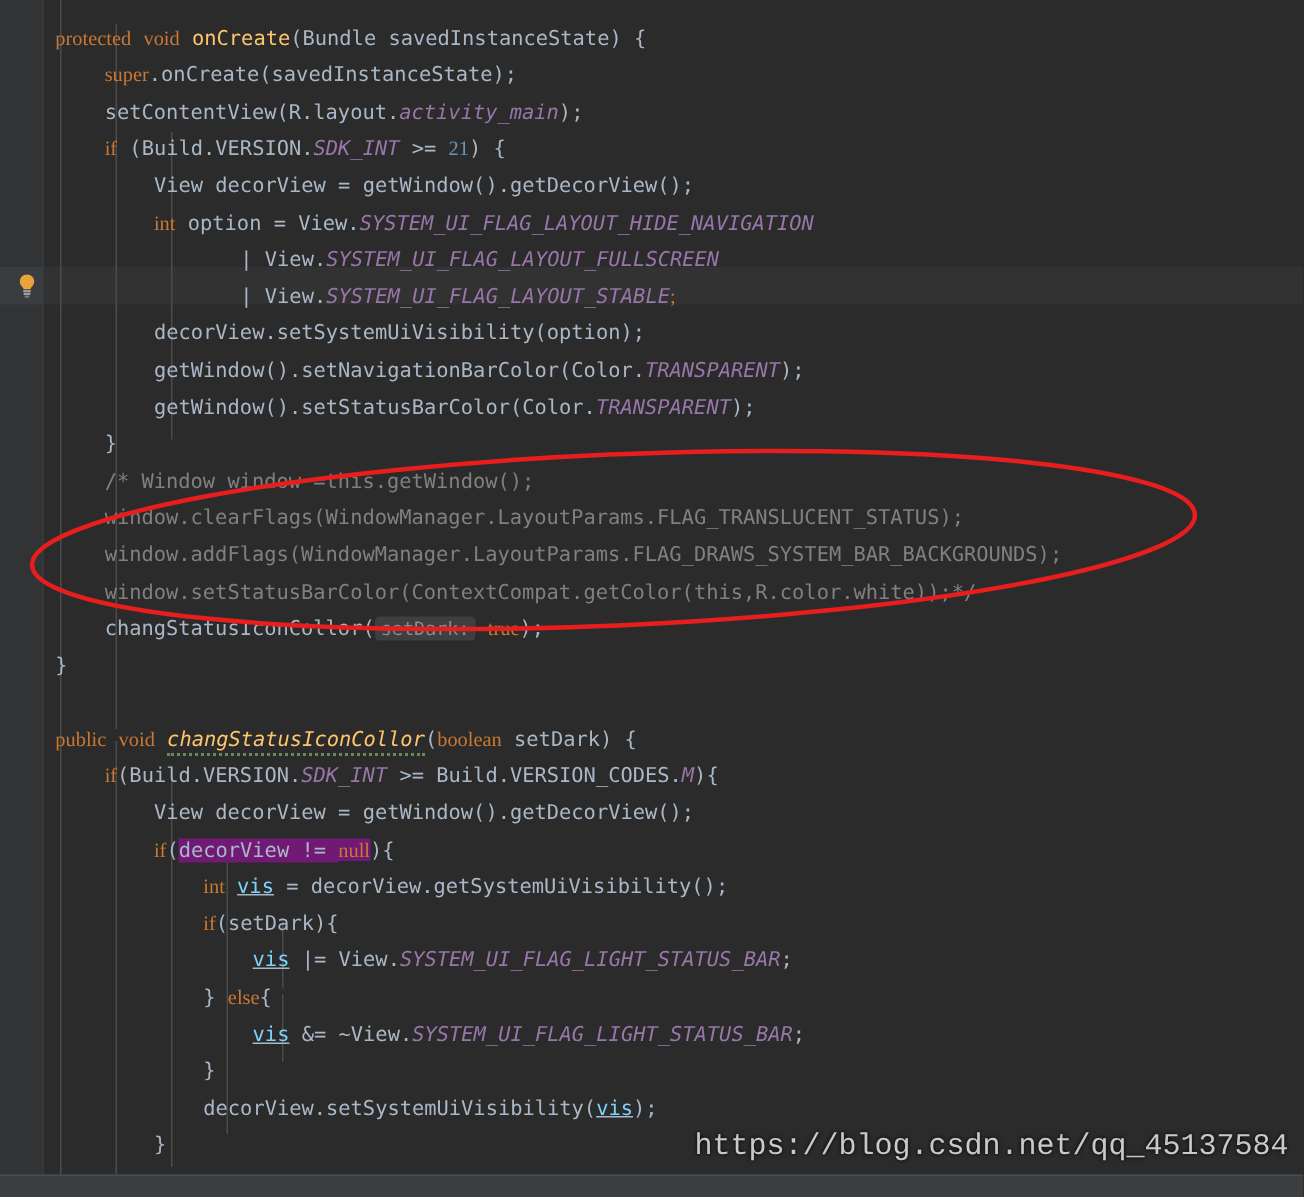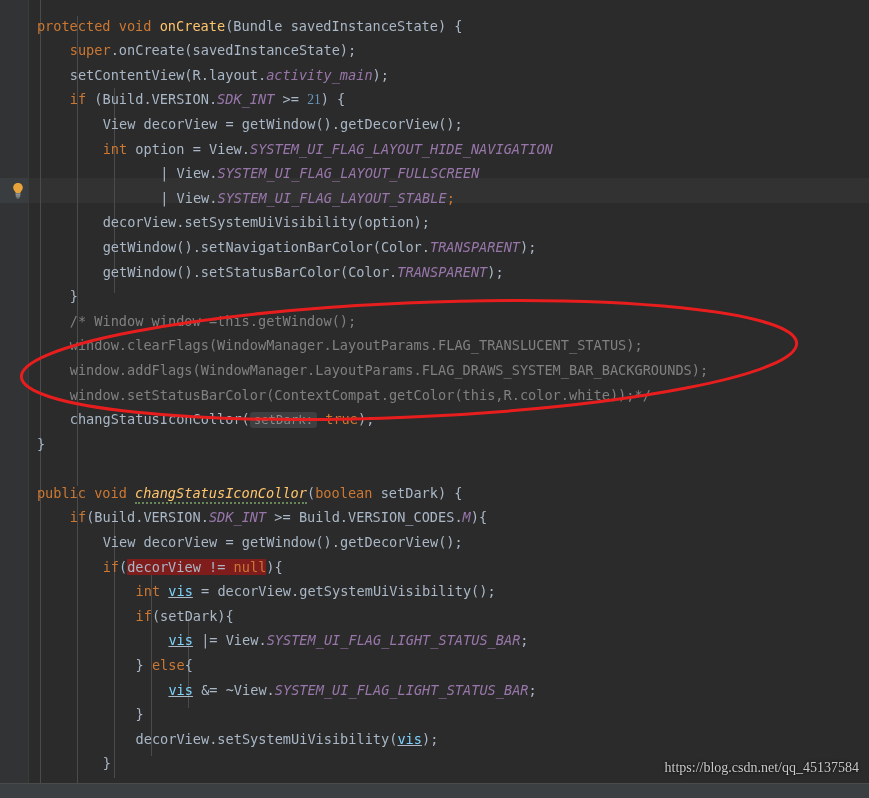--- a/index.html
+++ b/index.html
@@ -37,47 +37,47 @@
   }
   .caret-line2{
     position:absolute;left:0px;top:178px;width:28px;height:24.6px;
     background:#3A3D3F;z-index:4;
   }
   
   .guide{
     position:absolute;width:1px;background:#4B4B4B;z-index:2;
   }
   
-  .kw   {color:#CC7832;}
+  .kw   {color:#CC7832;font-family:Liberation Serif, serif;}
   .meth {color:#FFC66D;}
   .stat {color:#9876AA;font-style:italic;}
   .num  {color:#6897BB;font-family:Liberation Serif, serif;}
   .cmt  {color:#808080;}
   .plain{color:#A9B7C6;}
   .fld  {color:#7dd3fc;text-decoration:underline;text-decoration-color:#A9B7C6;}
-  .sel  {background:#7f1d1d;}
+  .sel  {background:#701a75;}
   .errsq{
     border-bottom:2px dotted #6A8759;
     padding-bottom:1px;
     font-style:italic;
   }
   .hint{
     background:#3D3F41;color:#8C8C8C;border-radius:3px;
     padding:1px 4px;font-size:12.3px;
   }
   
   .annot{
     position:absolute;left:0;top:0;width:869px;height:798px;
     z-index:8;pointer-events:none;
   }
   
   .watermark{
     position:absolute;right:10px;bottom:22px;z-index:9;
-    color:#C9C9C9;font-size:14px;
-    font-family:Liberation Serif, serif;
+    color:#C9C9C9;font-size:20px;
+    font-family:Liberation Mono, monospace;
     text-shadow:0 0 3px #000;
   }
   
   .statusbar{
     position:absolute;left:0;bottom:0;width:869px;height:14px;
     background:#3C3F41;border-top:1px solid #4B4B4B;z-index:7;
   }
 </style>
 </head>
 <body>

